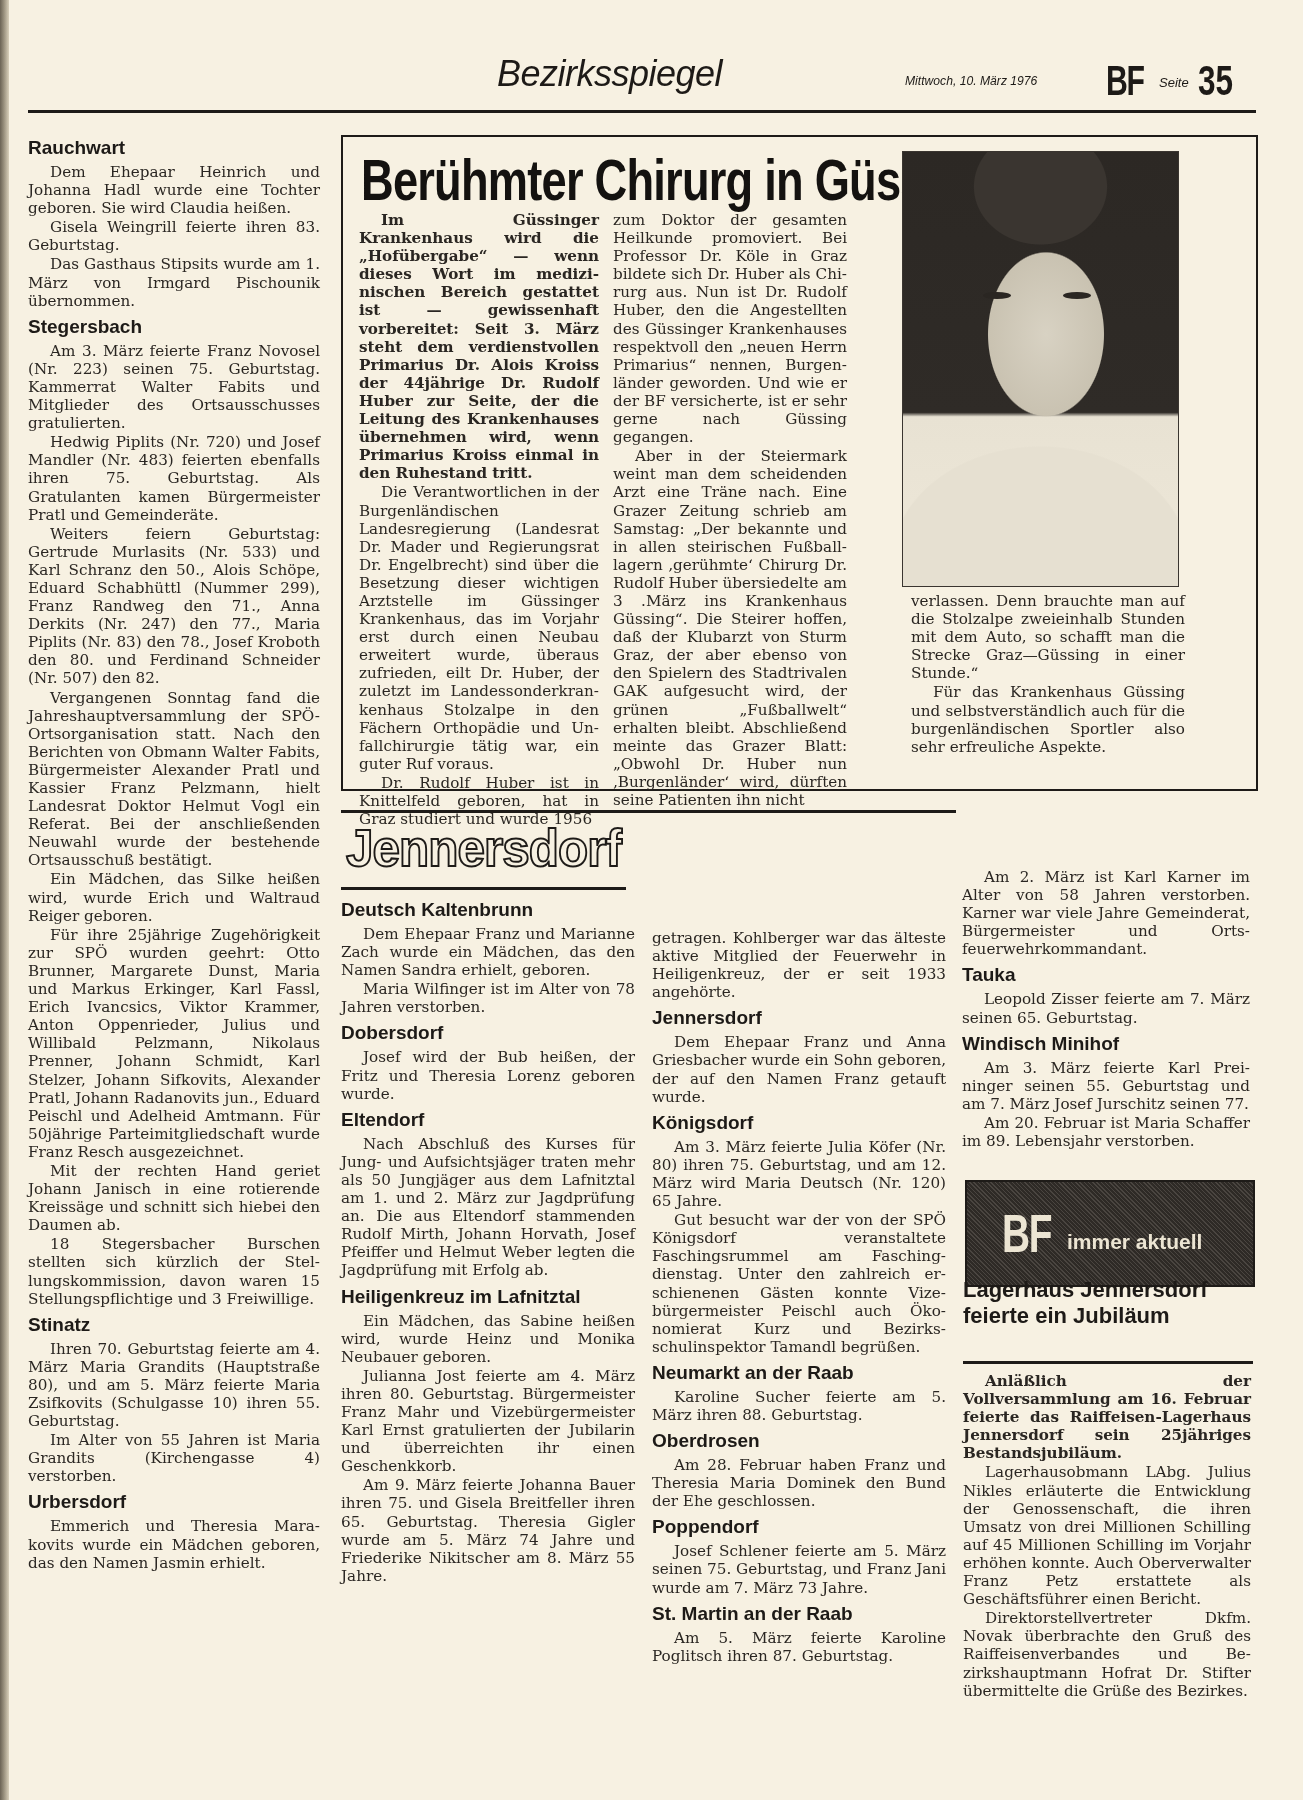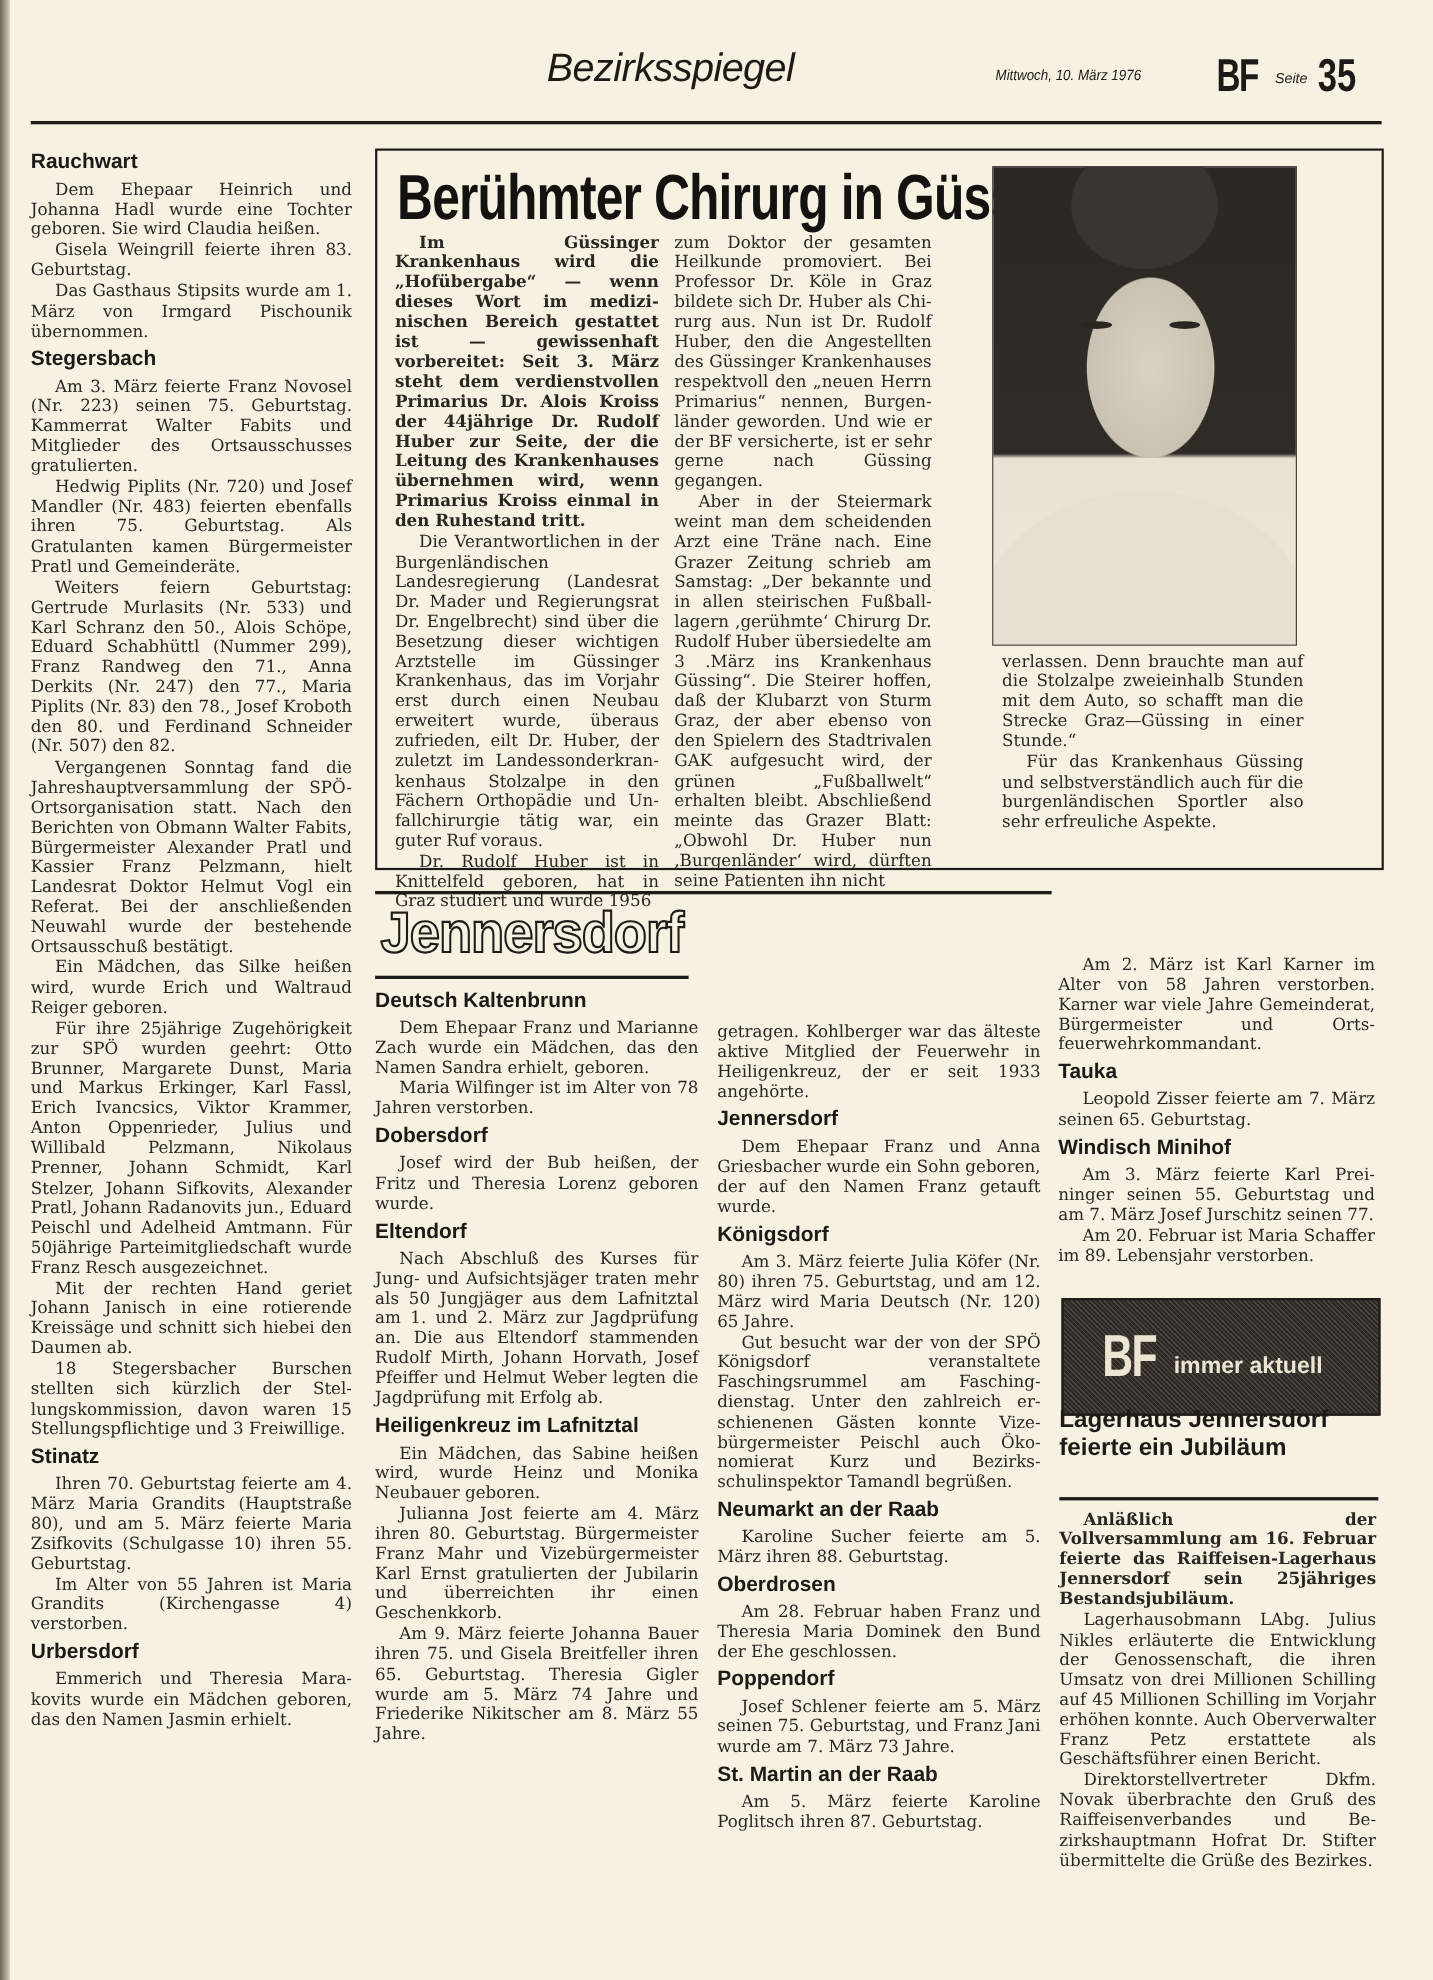--- a/index.html
+++ b/index.html
@@ -9,21 +9,21 @@
     color: #2a2622;
     font-family: "DejaVu Serif", "Liberation Serif", serif;
     position: relative;
     overflow: hidden;
   }
   .gutter {
     position: absolute; left: 0; top: 0; width: 9px; height: 1800px;
     background: linear-gradient(to right, #6b6355 0%, #9b927f 45%, #d9d0bb 100%);
   }
   
-  .masthead { position: absolute; left: 10px; top: 33px; width: 1245px; height: 60px; padding-left: 44px; }
+  .masthead { position: absolute; left: 10px; top: 45px; width: 1245px; height: 60px; padding-left: 44px; }
   .masthead .title {
     position: absolute; left: 487px; top: 8px;
     font-family: "Liberation Sans", sans-serif; font-style: italic;
     font-size: 36px; color: #1d1a17; letter-spacing: -0.5px;
   }
   .masthead .date {
     position: absolute; left: 895px; top: 28px;
     font-family: "Liberation Sans", sans-serif; font-style: italic;
     font-size: 13.5px; color: #1d1a17; transform: scaleX(0.9); transform-origin: left;
   }

